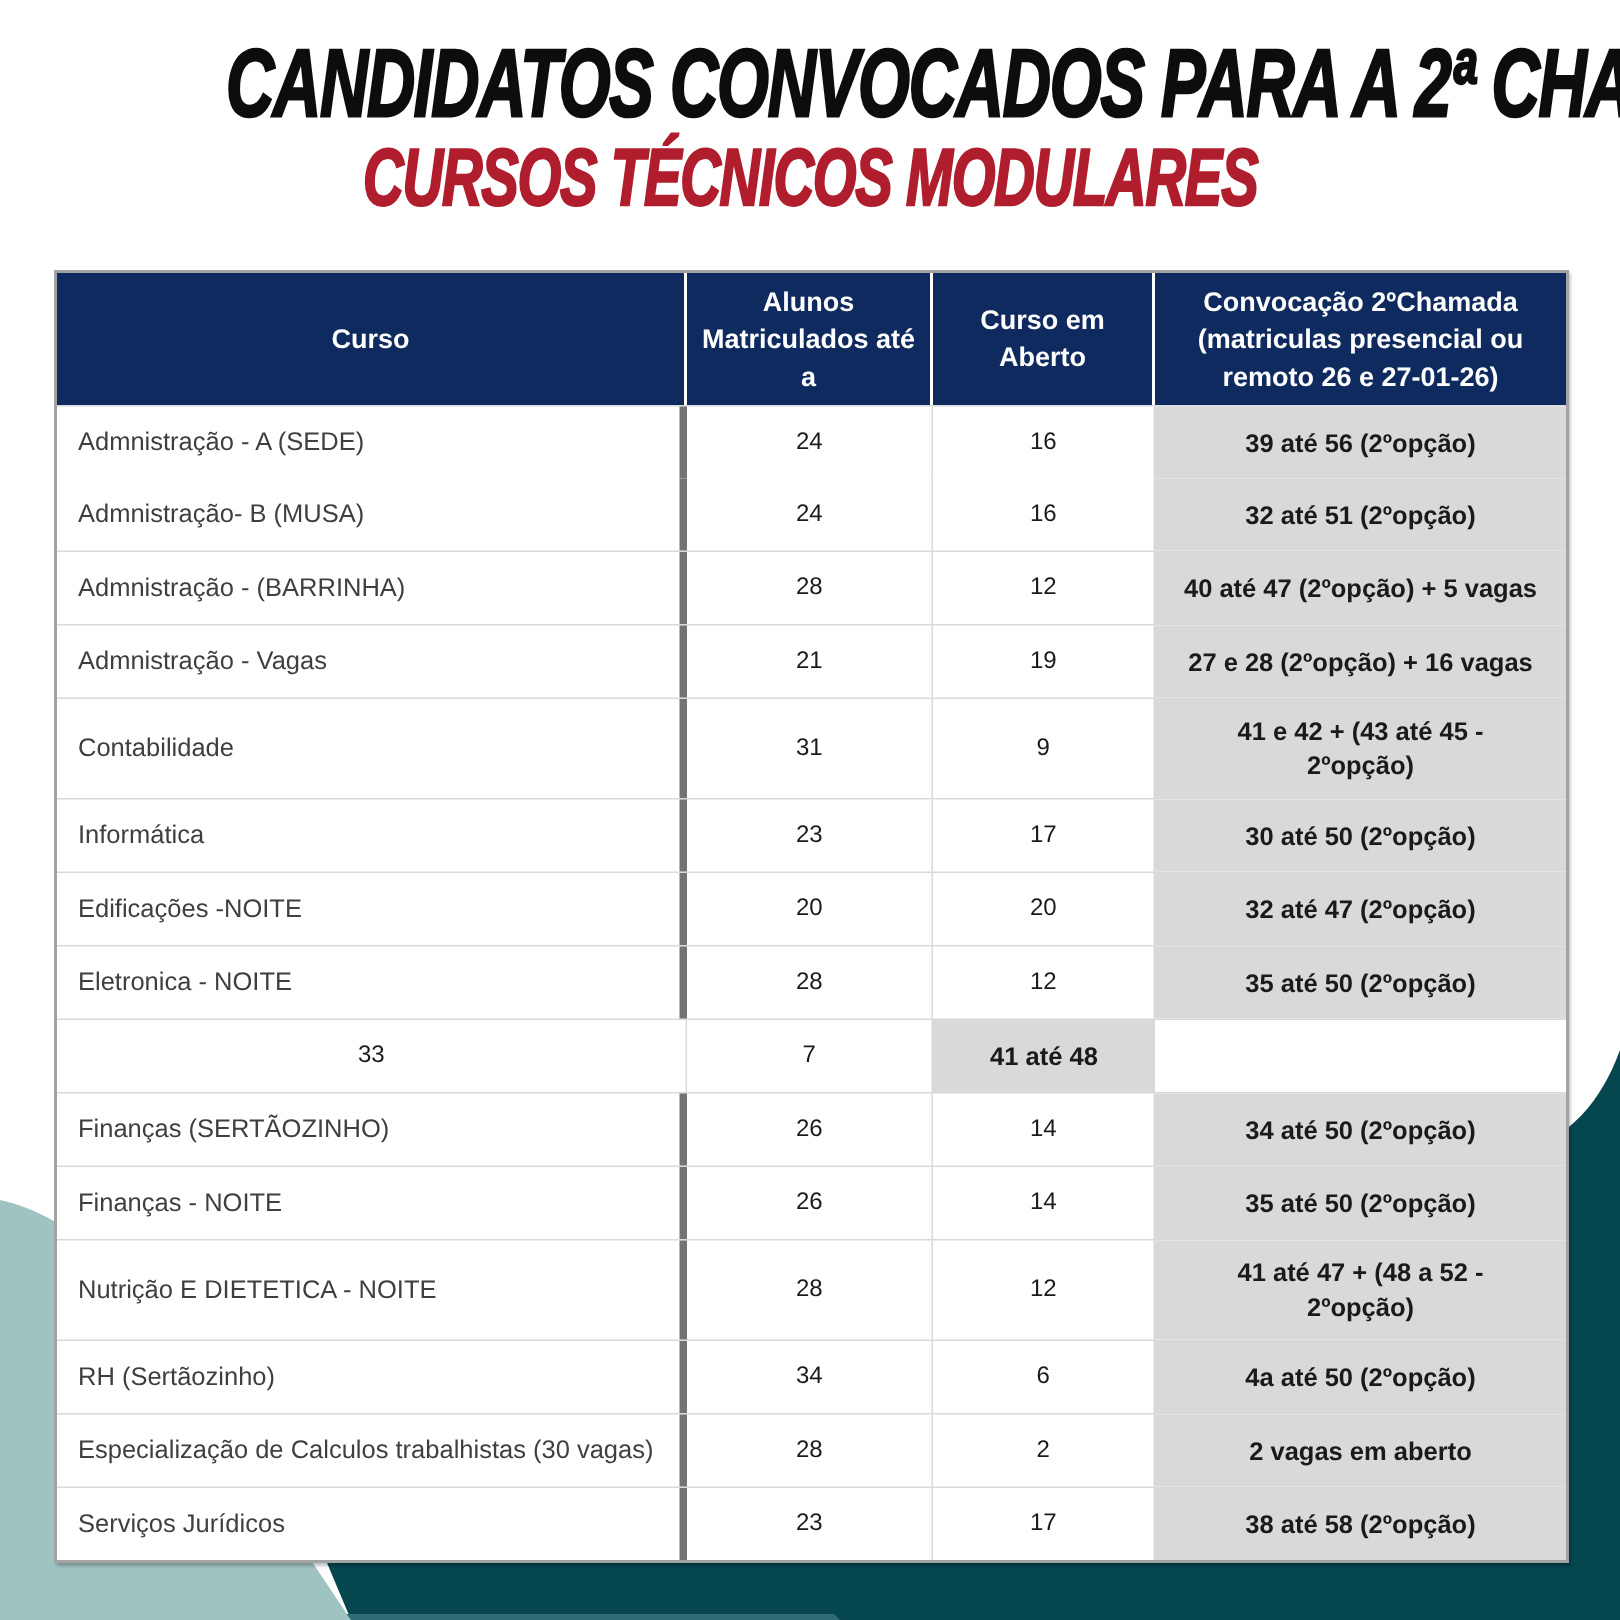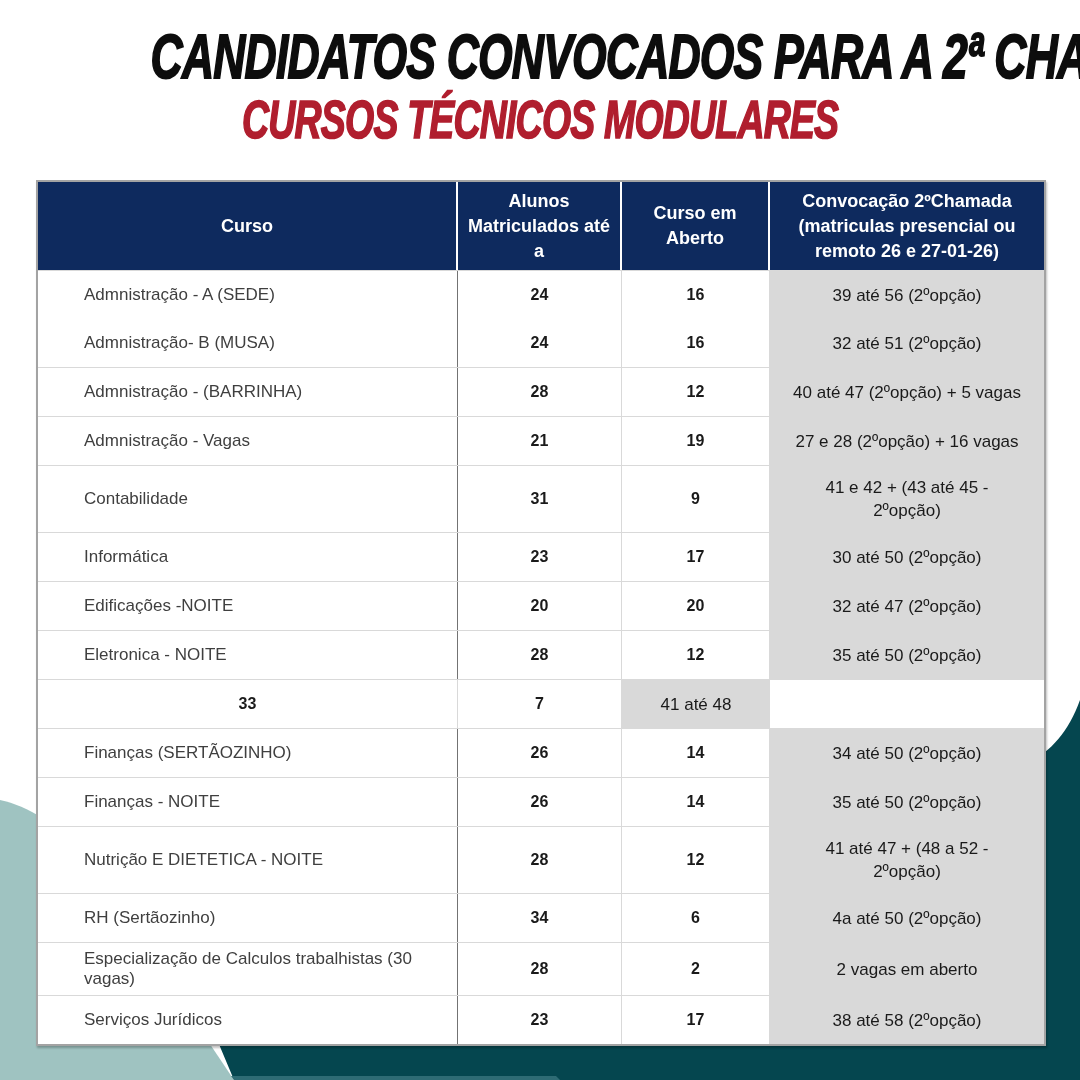--- a/index.html
+++ b/index.html
@@ -51,30 +51,29 @@
   .theader .cell{
     min-height:88px;color:var(--header_text,#ffffff);
     font-weight:700;font-size:18px;line-height:25px;
     border-right:2px solid #ffffff;padding:4px 8px;
   }
   .theader .cell:last-child{border-right:none;}
   
   .cell-curso{
     justify-content:flex-start;text-align:left;
     font-size:17px;color:#3f3f3f;padding:6px 10px 6px 14px;
-    border-right:1px solid #737373;
-    margin-left:32px;
+    border-right:5px solid #737373;
   }
   .cell-num{
-    font-size:16px;font-weight:700;color:#1a1a1a;
+    font-size:16px;font-weight:400;color:#1a1a1a;
     border-right:1px solid #d9d9d9;padding:4px 6px;
   }
   .cell-conv{
     background:var(--highlight_col,#D9D9D9);
-    font-size:17px;font-weight:400;color:#1a1a1a;line-height:23px;
+    font-size:17px;font-weight:700;color:#1a1a1a;line-height:23px;
     padding:10px 10px;white-space:pre-line;
   }
 </style>
 </head>
 <body>
 
 <svg class="bg-svg" width="1080" height="1080" viewBox="0 0 1080 1080" aria-hidden="true">
   <path class="shape-teal" d="M1080,700 C1064,744 1036,766 994,776 L213,1030 L234,1080 L1080,1080 Z"></path>
   <path class="shape-sage" d="M0,800 C28,806 58,824 84,856 L234,1080 L0,1080 Z"></path>
   <path class="shape-sliver" d="M231,1076 L556,1076 L560,1080 L234,1080 Z"></path>

